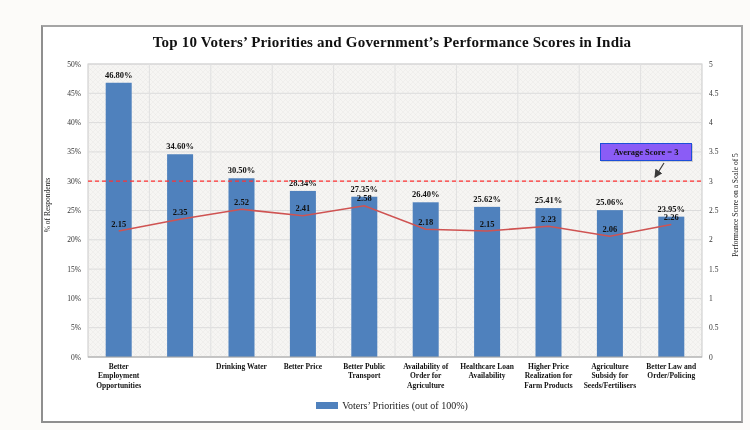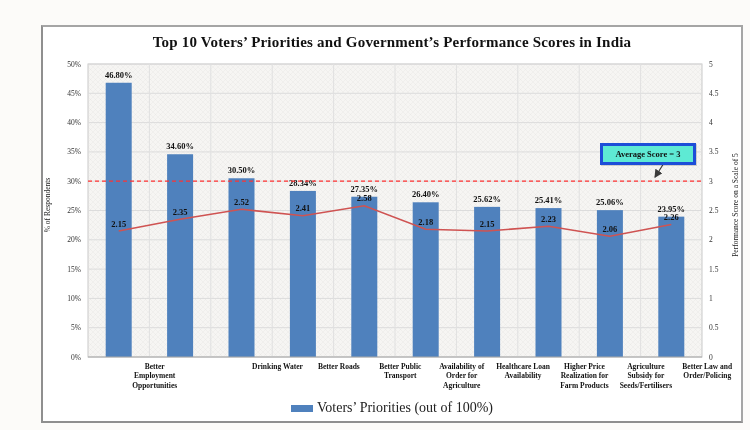--- a/index.html
+++ b/index.html
@@ -23,33 +23,33 @@
     width:110px;height:12px;line-height:12px;
   }
   .axis-title.left{left:-50px;top:172px;transform:rotate(-90deg);}
   .axis-title.right{left:638px;top:172px;transform:rotate(-90deg);}
   svg#plot{position:absolute;left:0;top:0;}
   .dlabel{font-family:"Liberation Serif","DejaVu Serif",serif;font-size:8.5px;font-weight:bold;fill:#111;}
   .tick{font-family:"Liberation Serif","DejaVu Serif",serif;font-size:7.5px;fill:#333;}
   #cats{position:absolute;left:0;top:0;width:100%;height:100%;pointer-events:none;}
   .cat-label{
     position:absolute;font-size:7.5px;font-weight:bold;text-align:center;
-    line-height:1.25;color:#111;margin-left:36px;
+    line-height:1.25;color:#111;
   }
   #legend{
     position:absolute;left:0;top:373px;width:100%;
     display:flex;justify-content:center;align-items:center;gap:28px;
-    font-size:14px;color:#222;
+    font-size:10px;color:#222;
   }
   .legend-item{display:flex;align-items:center;gap:4px;}
   .swatch-bar{display:inline-block;width:22px;height:7px;}
   .swatch-line{display:inline-block;width:26px;height:0;border-top:2px solid;}
   .annotation-box{
     position:absolute;left:557px;top:116px;width:90px;height:16px;
-    border:3px solid #1d4ed8;background:#5eead4;
+    border:1px solid #1d4ed8;background:#8b5cf6;
     font-size:8.5px;font-weight:bold;text-align:center;line-height:16px;
     box-shadow:1px 1px 0 rgba(0,0,0,0.15);
   }
 </style>
 </head>
 <body>
 
 <div class="chart-frame">
   <div class="chart-title">Top 10 Voters’ Priorities and Government’s Performance Scores in India</div>
   <div class="axis-title left">% of Respondents</div>
@@ -147,21 +147,21 @@
         <text x="666" y="273.9" text-anchor="start" class="tick">1</text>
         <text x="666" y="303.2" text-anchor="start" class="tick">0.5</text>
         <text x="666" y="332.5" text-anchor="start" class="tick">0</text>
       </g>
       <line x1="621" y1="136" x2="612" y2="150.20000000000002" stroke="#3a3a3a" stroke-width="1.2" marker-end="url(#arrow)"></line>
     </svg>
 
   <div id="cats">
       <div class="cat-label" style="left: 46px; top: 335px; width: 59.4px;">Better Employment Opportunities</div>
       <div class="cat-label" style="left: 168.8px; top: 335px; width: 59.4px;">Drinking Water</div>
-      <div class="cat-label" style="left: 230.2px; top: 335px; width: 59.4px;">Better Roads</div>
+      <div class="cat-label" style="left: 230.2px; top: 335px; width: 59.4px;">Better Price</div>
       <div class="cat-label" style="left: 291.6px; top: 335px; width: 59.4px;">Better Public Transport</div>
       <div class="cat-label" style="left: 353px; top: 335px; width: 59.4px;">Availability of Order for Agriculture</div>
       <div class="cat-label" style="left: 414.4px; top: 335px; width: 59.4px;">Healthcare Loan Availability</div>
       <div class="cat-label" style="left: 475.8px; top: 335px; width: 59.4px;">Higher Price Realization for Farm Products</div>
       <div class="cat-label" style="left: 537.2px; top: 335px; width: 59.4px;">Agriculture Subsidy for Seeds/Fertilisers</div>
       <div class="cat-label" style="left: 598.6px; top: 335px; width: 59.4px;">Better Law and Order/Policing</div>
     </div>
 
   <div class="annotation-box">Average Score = 3</div>
 

